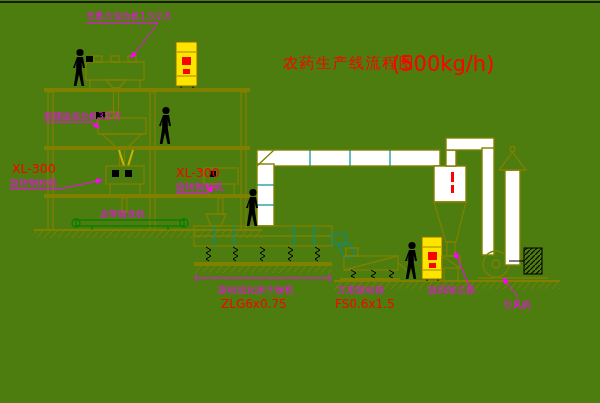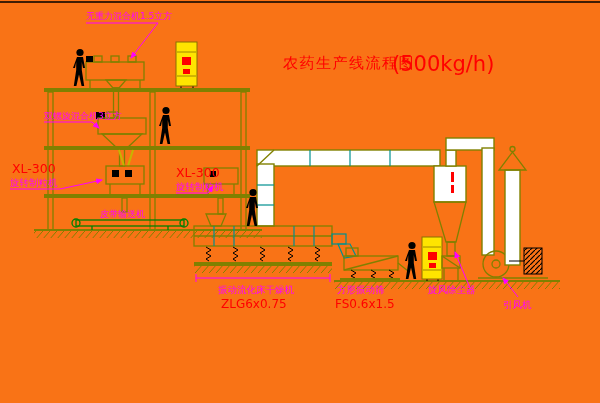--- a/index.html
+++ b/index.html
@@ -1,16 +1,16 @@
 <!DOCTYPE html>
 <html><head>
 <meta charset="utf-8">
 <style>
   html,body{margin:0;padding:0;background:#fff;}
-  .stage{position:relative;width:600px;height:403px;background:#f97316;overflow:hidden;
+  .stage{position:relative;width:600px;height:403px;background:#4d7c0f;overflow:hidden;
          font-family:"DejaVu Sans",sans-serif;}
   svg{display:block;}
   text{font-family:"DejaVu Sans",sans-serif;}
   .t-mag{fill:#FF00FF;font-size:9.5px;}
   .t-mag-sm{fill:#FF00FF;font-size:9px;}
   .t-red{fill:#FF0000;}
   .t-model{font-size:12px;}
   .t-xl{font-size:12.5px;}
   .t-title{font-size:15px;letter-spacing:1.5px;}
   .t-cap{font-size:21px;}

